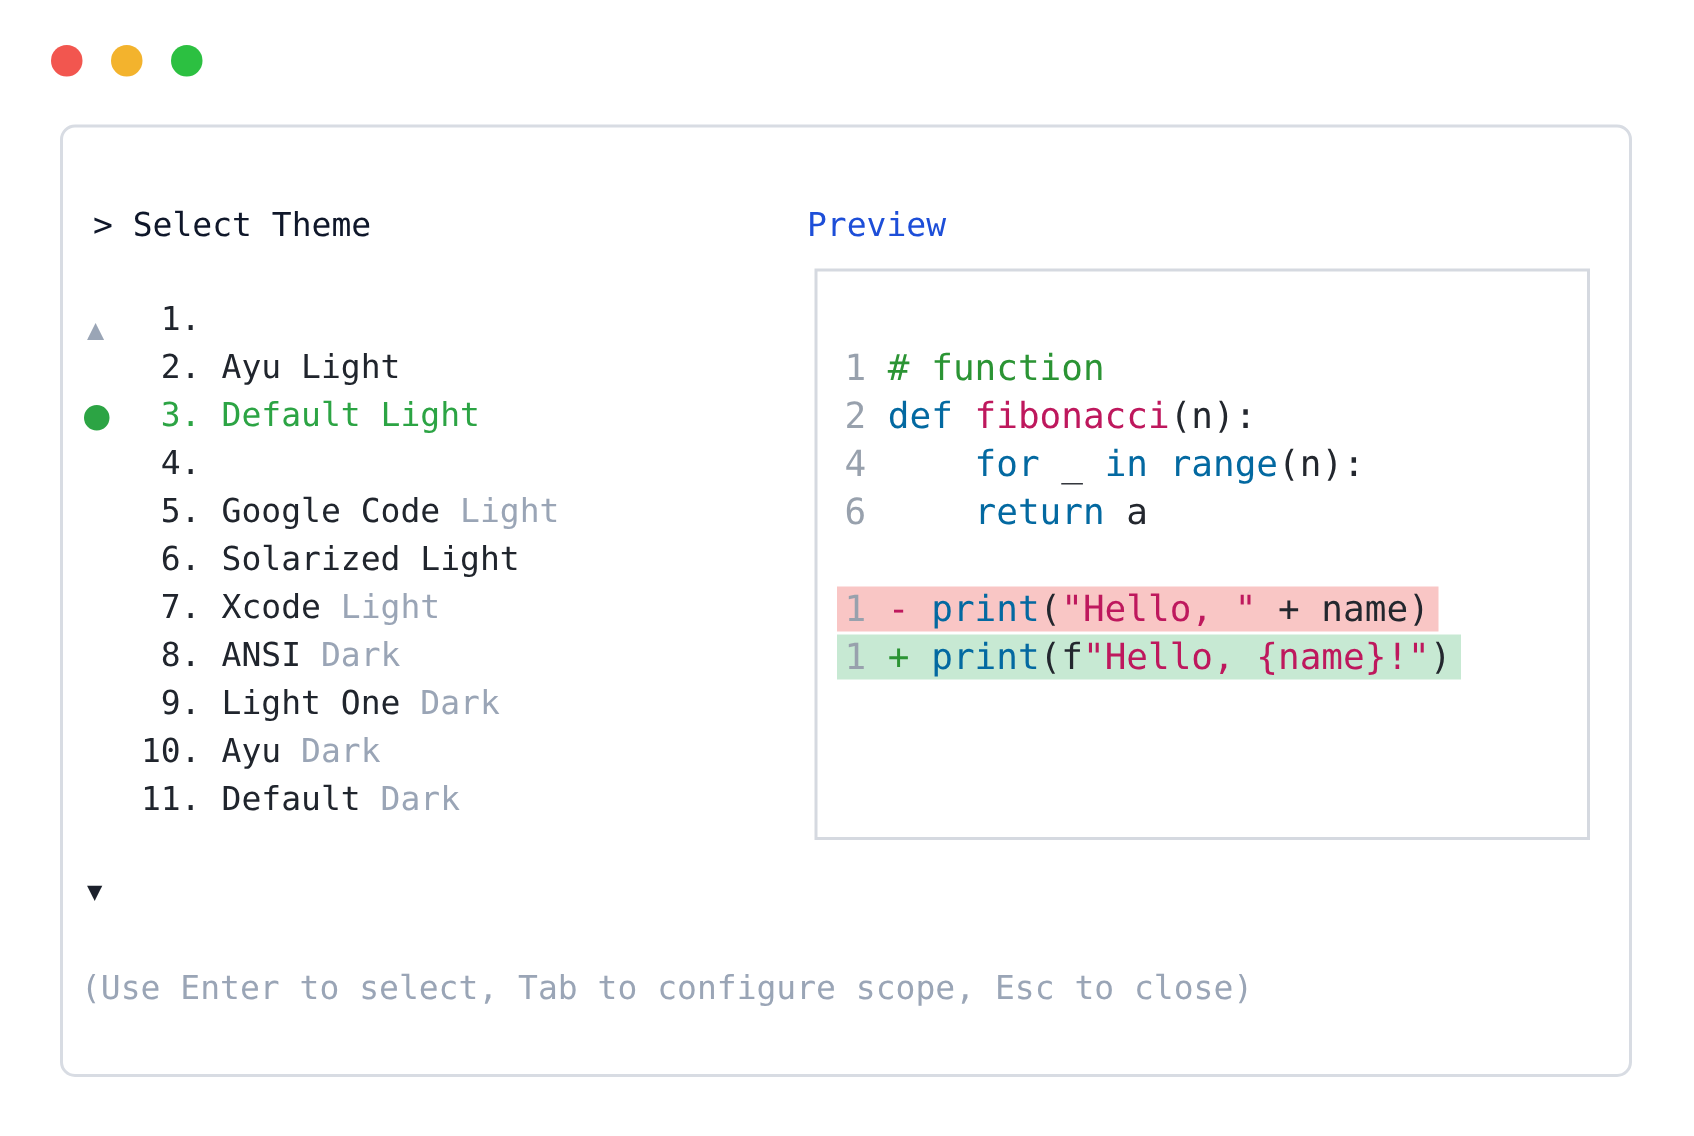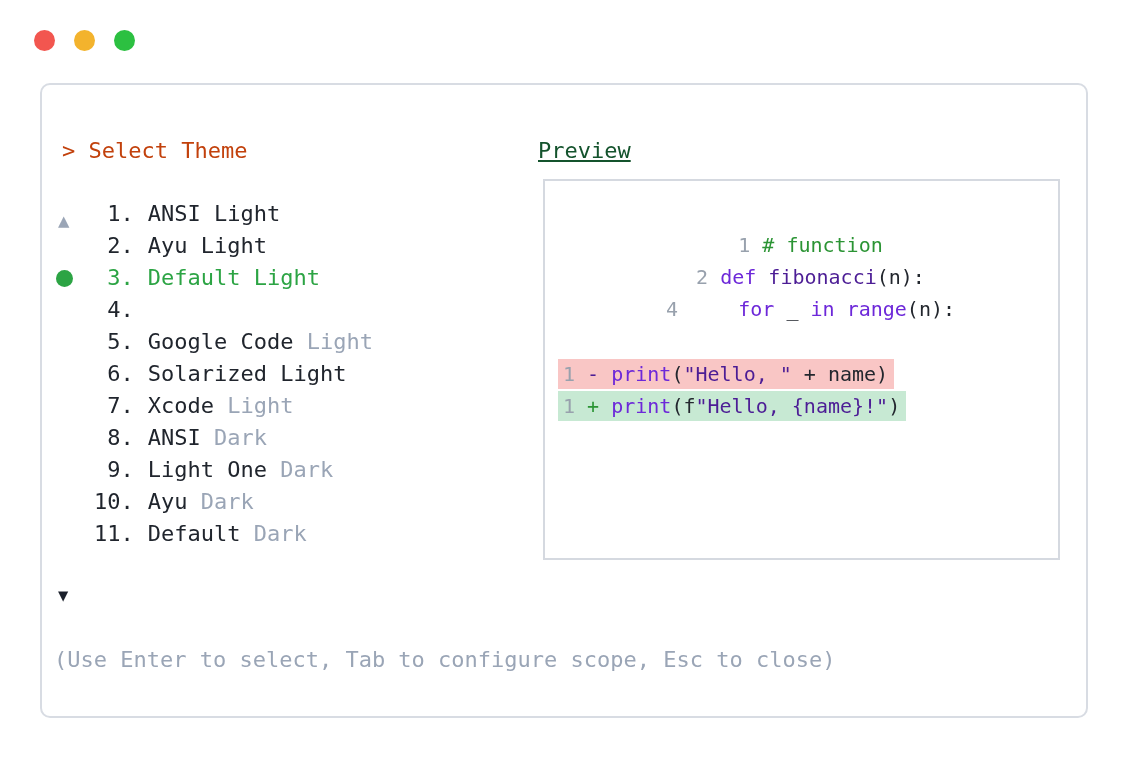--- a/index.html
+++ b/index.html
@@ -12,25 +12,25 @@
   .lights{position:absolute;left:34px;top:30px;display:flex;gap:19px;}
   .light{width:21px;height:21px;border-radius:50%;}
   
   .app{
     position:absolute;left:40px;top:83px;width:1048px;height:635px;
     box-sizing:border-box;border:2px solid #d8dce3;border-radius:10px;
     background:#ffffff;
   }
   .prompt{
     position:absolute;left:20px;top:50px;font-size:22px;line-height:32px;
-    color:#c2410c;white-space:pre;
+    color:#0f172a;white-space:pre;
   }
   .preview-label{
     position:absolute;left:496px;top:50px;font-size:22px;line-height:32px;
-    color:#14532d;white-space:pre;text-decoration:underline;
+    color:#1d4ed8;white-space:pre;
   }
   .scroll-up{
     position:absolute;left:16px;top:119px;height:32px;line-height:32px;
     font-size:19px;color:#9aa5b6;
   }
   .scroll-down{
     position:absolute;left:16px;top:494px;height:32px;line-height:32px;
     font-size:17px;color:#1b202b;
   }
   .theme-list{position:absolute;left:0;top:113px;}
@@ -45,25 +45,25 @@
   .footer{
     position:absolute;left:12px;top:559px;font-size:22px;line-height:32px;
     color:#9aa5b6;white-space:pre;
   }
   
   .preview-box{
     position:absolute;left:501px;top:94px;width:517px;height:381px;
     box-sizing:border-box;border:2px solid #d5d9e0;background:#ffffff;
     padding:48px 0 0 18px;overflow:hidden;
   }
-  .code-line{height:32px;line-height:32px;font-size:20px;white-space:pre;color:#23272e;text-align:center;}
+  .code-line{height:32px;line-height:32px;font-size:24px;white-space:pre;color:#23272e;}
   .ln{color:#98a1ad;}
   .tk-d{color:#23272e;}
-  .tk-b{color:#6d28d9;}
-  .tk-r{color:#4c1d95;}
+  .tk-b{color:#0369a1;}
+  .tk-r{color:#be185d;}
   .tk-g{color:#2b9434;}
   .diff-removed,.diff-added{
     width:fit-content;height:30px;line-height:30px;margin-top:2px;
     padding:0 6px 0 5px;margin-left:-5px;
   }
   .diff-removed{background:#f9c6c5;}
   .diff-added{background:#c7e9d3;}
 </style>
 </head>
 <body>
@@ -77,21 +77,20 @@
 <div class="app">
   <div class="prompt">&gt; Select Theme</div>
   <div class="preview-label">Preview</div>
 
   <div class="scroll-up">▲</div>
 
   <div class="theme-list">
       <div class="theme-item">
         <span class="dot-col"></span>
         <span class="num">1.</span>
-        <span class="label"><span>ANSI</span><span class=""> Light</span></span>
       </div>
       <div class="theme-item">
         <span class="dot-col"></span>
         <span class="num">2.</span>
         <span class="label"><span>Ayu</span><span class=""> Light</span></span>
       </div>
       <div class="theme-item selected">
         <span class="dot-col">
           <span class="dot"></span>
         </span>
@@ -138,19 +137,20 @@
         <span class="label"><span>Default</span><span class="muted"> Dark</span></span>
       </div>
     </div>
 
   <div class="scroll-down">▼</div>
 
   <div class="preview-box">
       <div class="code-line"><span class="ln">1 </span><span class="tk-g"># function</span></div>
       <div class="code-line"><span class="ln">2 </span><span class="tk-b">def</span><span class="tk-d"> </span><span class="tk-r">fibonacci</span><span class="tk-d">(n):</span></div>
       <div class="code-line"><span class="ln">4 </span><span class="tk-d">    </span><span class="tk-b">for</span><span class="tk-d"> _ </span><span class="tk-b">in</span><span class="tk-d"> </span><span class="tk-b">range</span><span class="tk-d">(n):</span></div>
+      <div class="code-line"><span class="ln">6 </span><span class="tk-d">    </span><span class="tk-b">return</span><span class="tk-d"> a</span></div>
       <div class="code-line"></div>
       <div class="code-line diff-removed"><span class="ln">1 </span><span class="tk-r">- </span><span class="tk-b">print</span><span class="tk-d">(</span><span class="tk-r">"Hello, "</span><span class="tk-d"> + name)</span></div>
       <div class="code-line diff-added"><span class="ln">1 </span><span class="tk-g">+ </span><span class="tk-b">print</span><span class="tk-d">(f</span><span class="tk-r">"Hello, {name}!"</span><span class="tk-d">)</span></div>
     </div>
 
   <div class="footer">(Use Enter to select, Tab to configure scope, Esc to close)</div>
 </div>
 
 </body></html>

